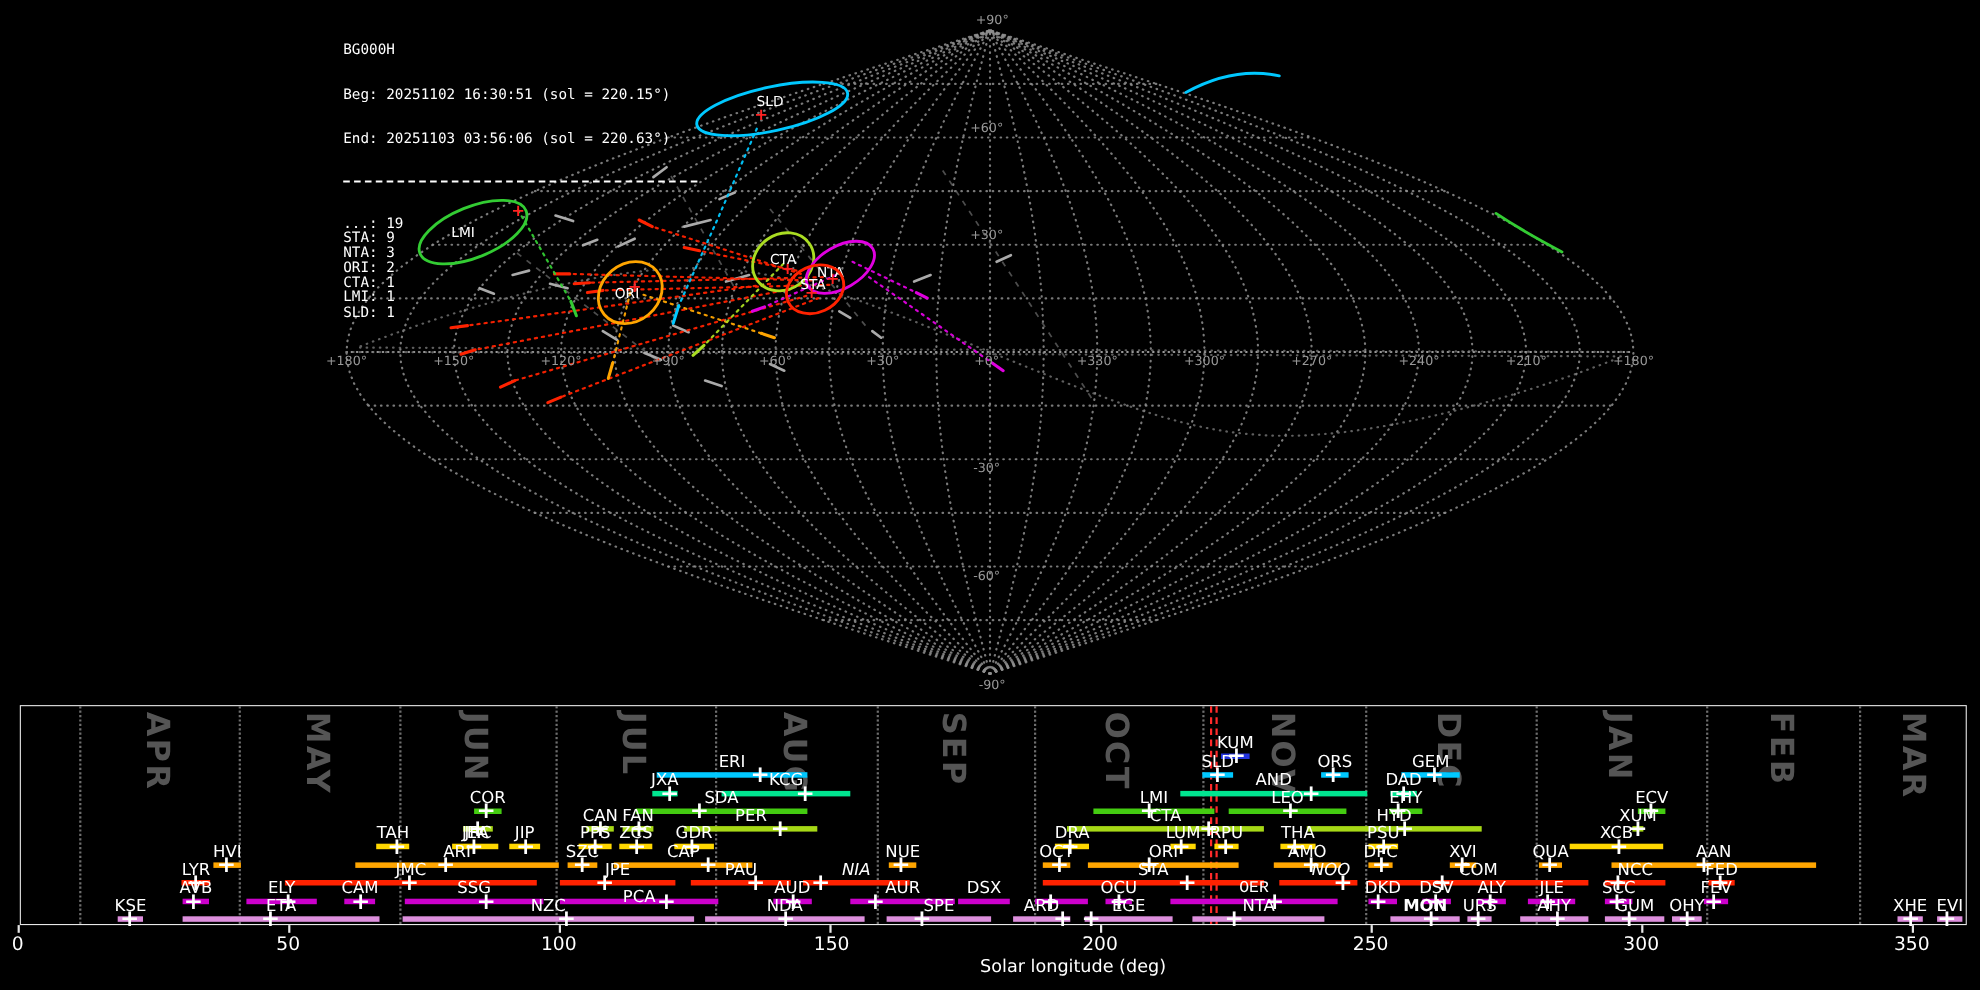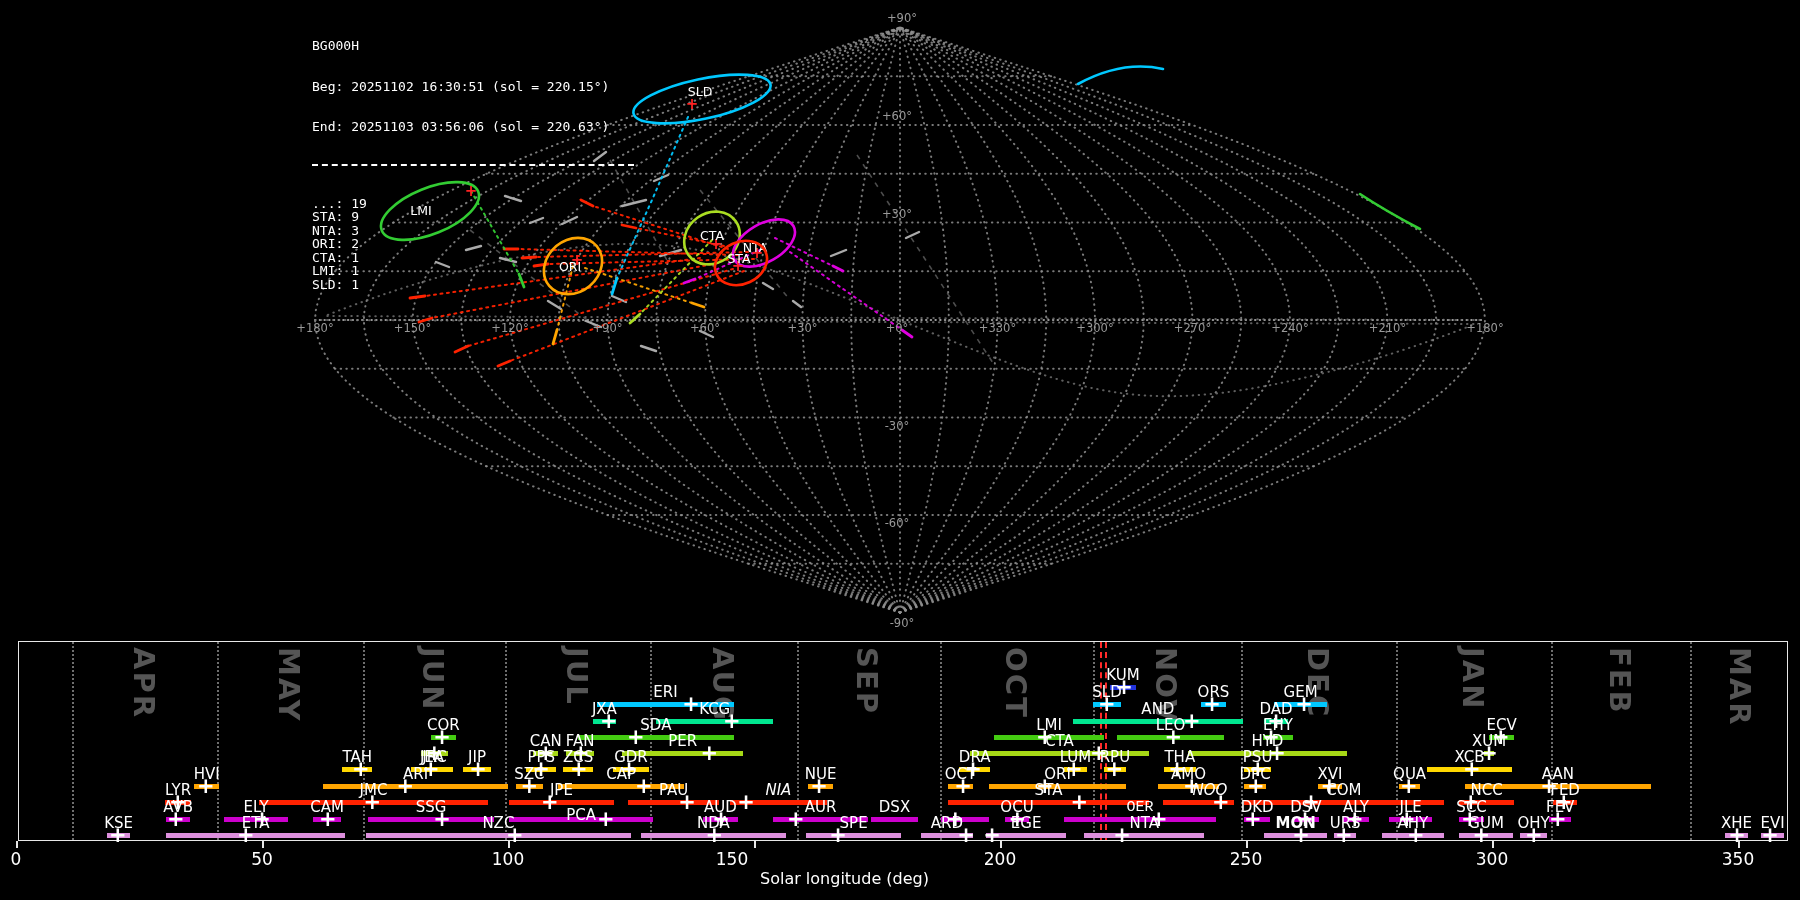--- a/index.html
+++ b/index.html
@@ -16,21 +16,21 @@
   .mlabel{position:absolute;top:5px;color:#555;font-size:29px;font-weight:bold;
           writing-mode:vertical-rl;letter-spacing:2px;line-height:30px;}
   .bar{position:absolute;height:5px;}
   .bcode{position:absolute;color:#fff;font-size:15px;line-height:15px;transform:translate(-50%,0);
          white-space:nowrap;}
   .bplus{position:absolute;color:#fff;font-size:21px;font-weight:bold;line-height:0;
          transform:translate(-50%,0);}
   .solline{position:absolute;top:0;bottom:0;width:0;border-left:2px dashed #ff2a2a;}
   .tick{position:absolute;top:841px;width:0;height:7px;border-left:2px solid #e8e8e8;}
   .ticklabel{position:absolute;top:849px;color:#fff;font-size:17px;transform:translate(-50%,0);}
-  .xlabel{position:absolute;top:869px;left:760px;width:300px;text-align:left;
+  .xlabel{position:absolute;top:869px;left:760px;width:300px;text-align:right;
           color:#fff;font-size:16px;}
 </style>
 </head>
 <body>
 
 <div class="stage">
 
   <svg id="sky" width="1800" height="640" viewBox="0 0 1800 640">
       <line x1="748.5908586150254" y1="563.75" x2="1051.4091413849746" y2="563.75" stroke="#8f8f8f" stroke-width="2" stroke-dasharray="0.5 5.2" stroke-linecap="round" opacity="0.85"></line>
       <line x1="607.5" y1="515" x2="1192.5" y2="515" stroke="#8f8f8f" stroke-width="2" stroke-dasharray="0.5 5.2" stroke-linecap="round" opacity="0.85"></line>
@@ -467,21 +467,21 @@
       <div class="bplus" style="left: 1751px; top: 193px;">+</div>
     </div>
   <div id="axis">
       <div class="tick" style="left: 16px;"></div>
       <div class="ticklabel" style="left: 16px;">0</div>
       <div class="tick" style="left: 262px;"></div>
       <div class="ticklabel" style="left: 262px;">50</div>
       <div class="tick" style="left: 508px;"></div>
       <div class="ticklabel" style="left: 508px;">100</div>
       <div class="tick" style="left: 754px;"></div>
-      <div class="ticklabel" style="left: 732px;">150</div>
+      <div class="ticklabel" style="left: 756px;">150</div>
       <div class="tick" style="left: 1000px;"></div>
       <div class="ticklabel" style="left: 1000px;">200</div>
       <div class="tick" style="left: 1246px;"></div>
       <div class="ticklabel" style="left: 1246px;">250</div>
       <div class="tick" style="left: 1492px;"></div>
       <div class="ticklabel" style="left: 1492px;">300</div>
       <div class="tick" style="left: 1738px;"></div>
       <div class="ticklabel" style="left: 1738px;">350</div>
     </div>
   <div class="xlabel">Solar longitude (deg)</div>

